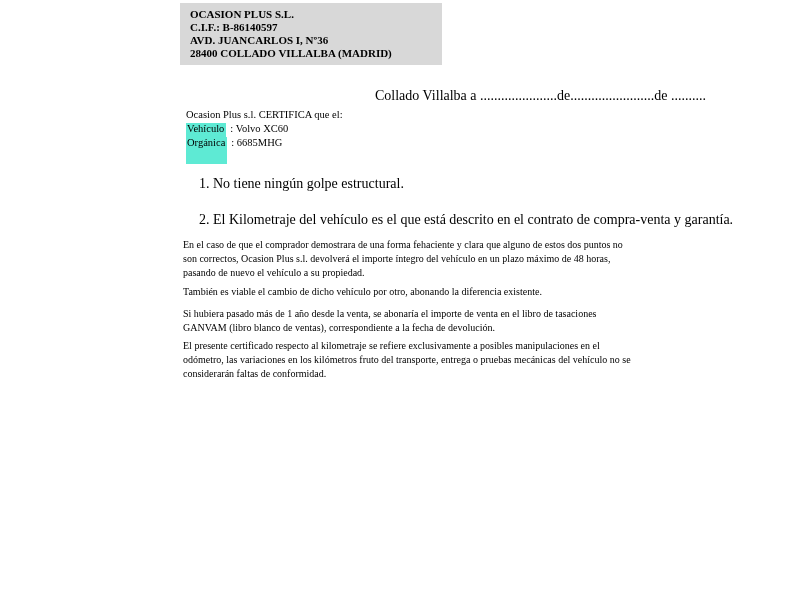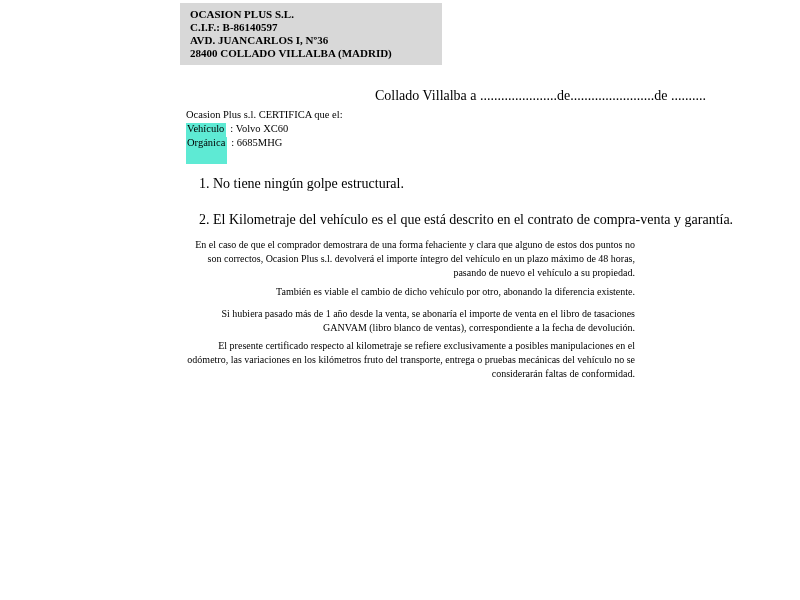--- a/index.html
+++ b/index.html
@@ -66,21 +66,21 @@
     white-space: nowrap;
   }
   .point.p1 { top: 177px; }
   .point.p2 { top: 201px; margin-top: 12px; }
   .para {
     position: absolute;
     left: 183px;
     width: 452px;
     font-size: 10px;
     line-height: 14px;
-    text-align: right;
+    text-align: left;
   }
   .para.para1 { top: 238px; }
   .para.para2 { top: 285px; }
   .para.para3 { top: 307px; }
   .para.para4 { top: 339px; }
   .signature {
     position: absolute;
     left: 186px;
     top: 477px;
     font-size: 11px;

